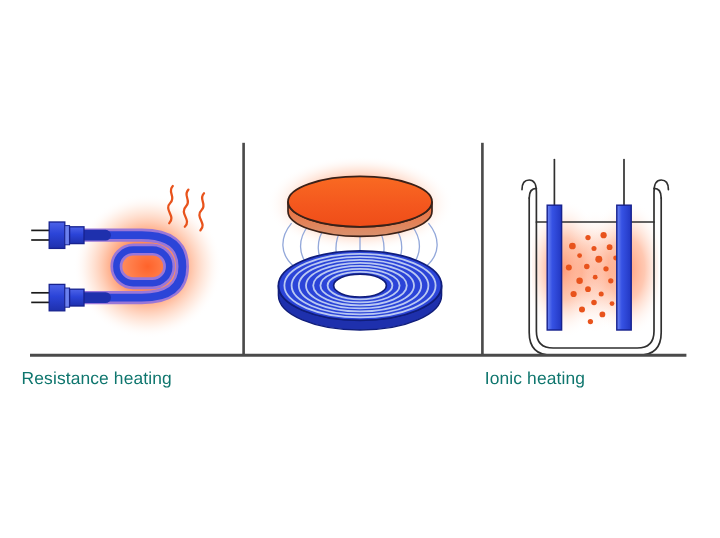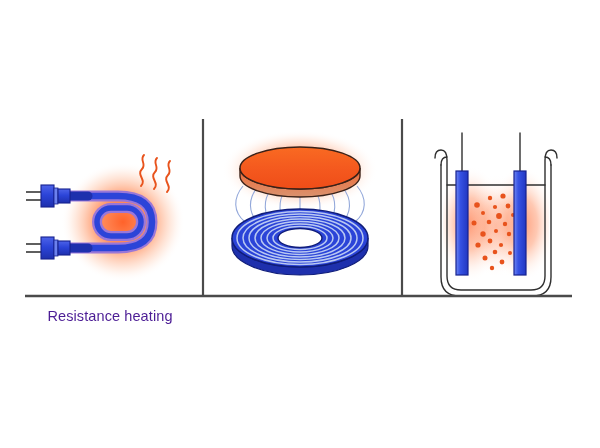--- a/index.html
+++ b/index.html
@@ -18,23 +18,22 @@
     position: absolute;
     left: 0; top: 0;
     width: 600px;
     height: 448px;
     background: #ffffff;
   }
   .panel-label {
     position: absolute;
     top: 308px;
     font-size: 14.5px;
-    color: #4c1d95;
+    color: #0f766e;
     letter-spacing: 0.1px;
-    text-align: center;
     white-space: nowrap;
   }
   #label-resistance { left: 18px;  width: 184px; }
   #label-induction  { left: 210px; width: 184px; }
   #label-ionic      { left: 404px; width: 184px; }
 
   svg.art { position: absolute; left: 0; top: 0; display: block; }
 </style>
 </head>
 <body>
@@ -247,14 +246,15 @@
     <g stroke="#4a4a4a" stroke-width="2.2" stroke-linecap="butt">
       <line x1="203" y1="119" x2="203" y2="295"></line>
       <line x1="402" y1="119" x2="402" y2="295"></line>
       <line x1="25" y1="296" x2="572" y2="296" stroke-width="2.6"></line>
     </g>
   </svg>
 
   <div class="panel-label" id="label-resistance">Resistance heating</div>
 
 
+  <div class="panel-label" id="label-ionic">Ionic heating</div>
 
 </div>
 
 </body></html>

